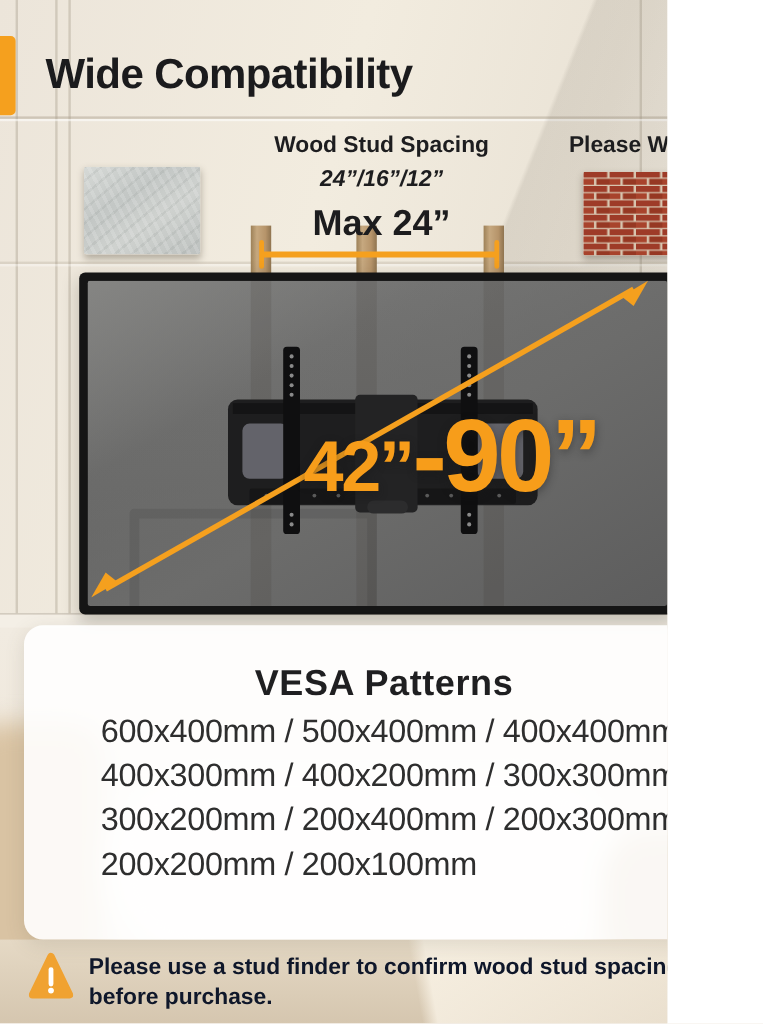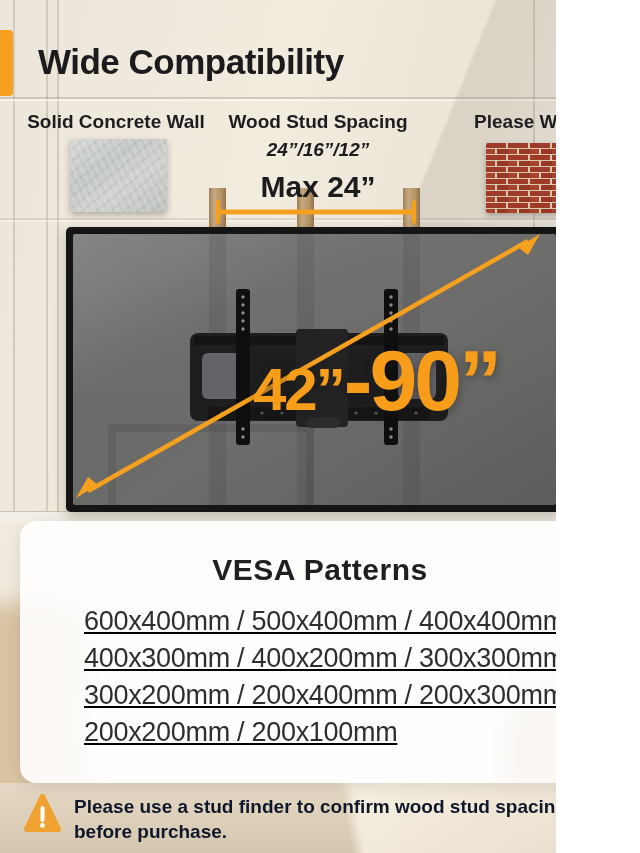--- a/index.html
+++ b/index.html
@@ -55,21 +55,21 @@
   .diag-svg{position:absolute;left:66px;top:227px;}
   .measure-svg{position:absolute;left:208px;top:199px;}
   .size-text{position:absolute;left:212px;top:331px;display:flex;align-items:baseline;
     color:#F79D1A;font-weight:800;text-shadow:0 3px 8px rgba(25,25,25,.45);white-space:nowrap;margin-left:41px;}
   .size-min{font-size:60px;letter-spacing:-2px;}
   .size-max{font-size:86px;letter-spacing:-3px;}
   
   .vesa-panel{position:absolute;left:20px;top:521px;width:600px;height:262px;border-radius:16px;
     background:rgba(255,255,255,.9);box-shadow:0 4px 16px rgba(95,85,65,.15);}
   .vesa-title{margin-top:32px;text-align:center;font-size:30px;font-weight:700;color:#1f1f21;letter-spacing:.5px;}
-  .vesa-list{margin:16px 0 0 64px;text-decoration:underline;}
+  .vesa-list{margin:4px 0 0 64px;}
   .vesa-line{font-size:27px;line-height:37px;color:#2e2e2e;letter-spacing:-.3px;}
   
   .warning-row{position:absolute;left:24px;top:792px;display:flex;gap:13px;align-items:flex-start;}
   .warning-text{width:552px;font-size:19px;font-weight:700;line-height:25px;color:#0f172a;padding-top:2px;}
 </style>
 </head>
 <body>
 
 <div id="stage">
 
@@ -90,21 +90,20 @@
     <div class="blob blob-couch-left"></div>
     <div class="blob blob-white"></div>
     <div class="blob blob-table"></div>
     <div class="blob blob-right-white"></div>
   </div>
   <div class="floor"></div>
 
   <div class="accent-bar"></div>
   <div class="page-title">Wide Compatibility</div>
 
-  <div class="wtype" style="left:15px;width:202px">Solid Concrete Wall</div>
   <div class="swatch concrete"></div>
 
   <div class="wtype" style="left:213px;width:210px">
     <div>Wood Stud Spacing</div>
     <div class="wtype-sub">24”/16”/12”</div>
   </div>
 
   <div class="wtype" style="left:446px;width:160px">Please Wall</div>
   <div class="swatch brick">
     <svg width="80" height="70">

